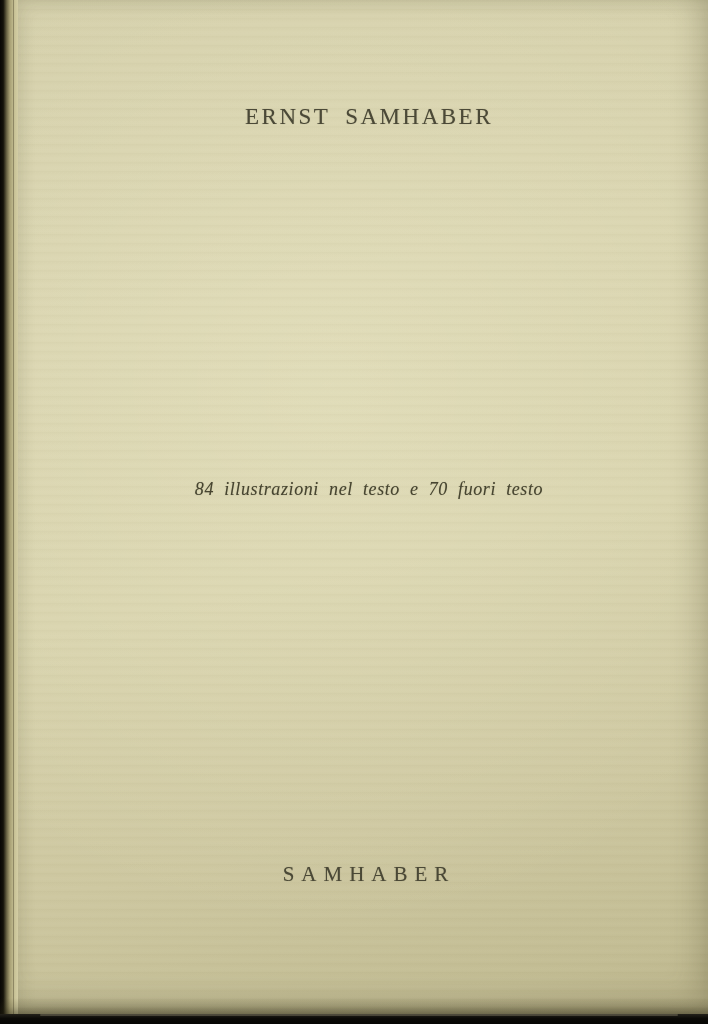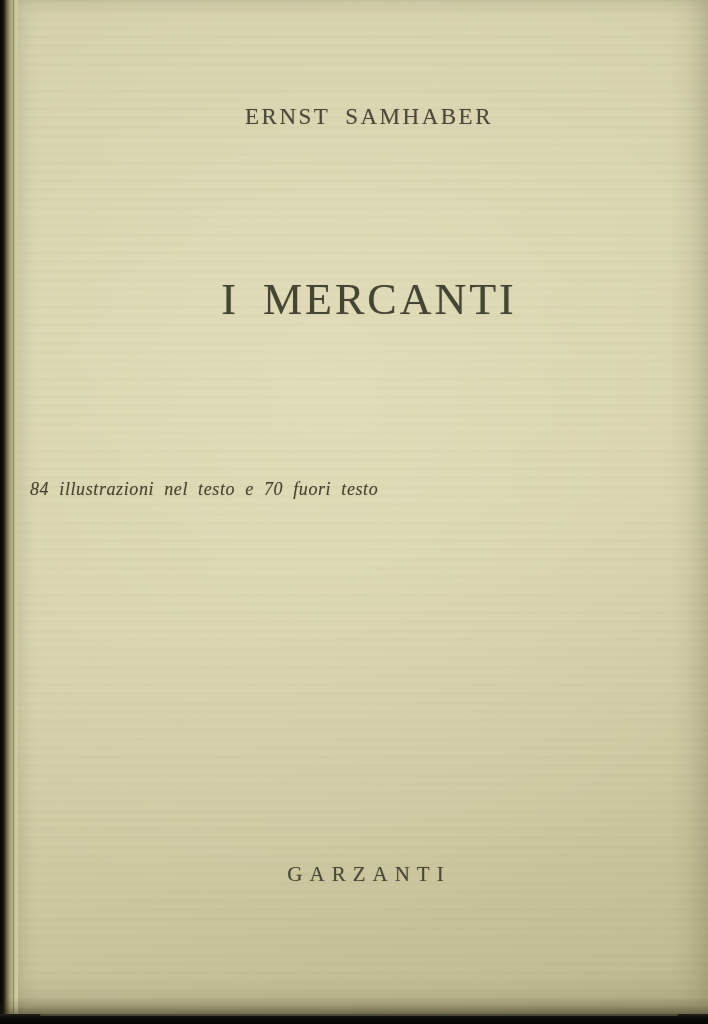--- a/index.html
+++ b/index.html
@@ -122,21 +122,21 @@
     line-height: 59px;
     letter-spacing: 3px;
     word-spacing: 10px;
     color: #464433;
   }
   .subtitle {
     position: absolute;
     top: 479px;
     left: 15px;
     right: 0;
-    text-align: left;
+    text-align: center;
     font-style: italic;
     font-size: 18px;
     letter-spacing: 0.6px;
     word-spacing: 5px;
     color: #474530;
   }
   .publisher {
     position: absolute;
     top: 862px;
     left: 15px;
@@ -150,26 +150,25 @@
 </head>
 <body>
 
 <div class="scan">
 
   <div class="page">
 
     <div class="author ink">ERNST SAMHABER</div>
 
     <div class="title ink">
-      <div>I MERCANTI</div>
     </div>
 
     <div class="subtitle ink">84 illustrazioni nel testo e 70 fuori testo</div>
 
-    <div class="publisher ink">GARZANTI</div>
+    <div class="publisher ink">SAMHABER</div>
 
   </div>
 
   <div class="gutter-edge"></div>
   <div class="gutter-line"></div>
   <div class="bottom-curl"></div>
   <div class="bottom-binding"></div>
   <div class="bottom-binding-highlight"></div>
 
 </div>

